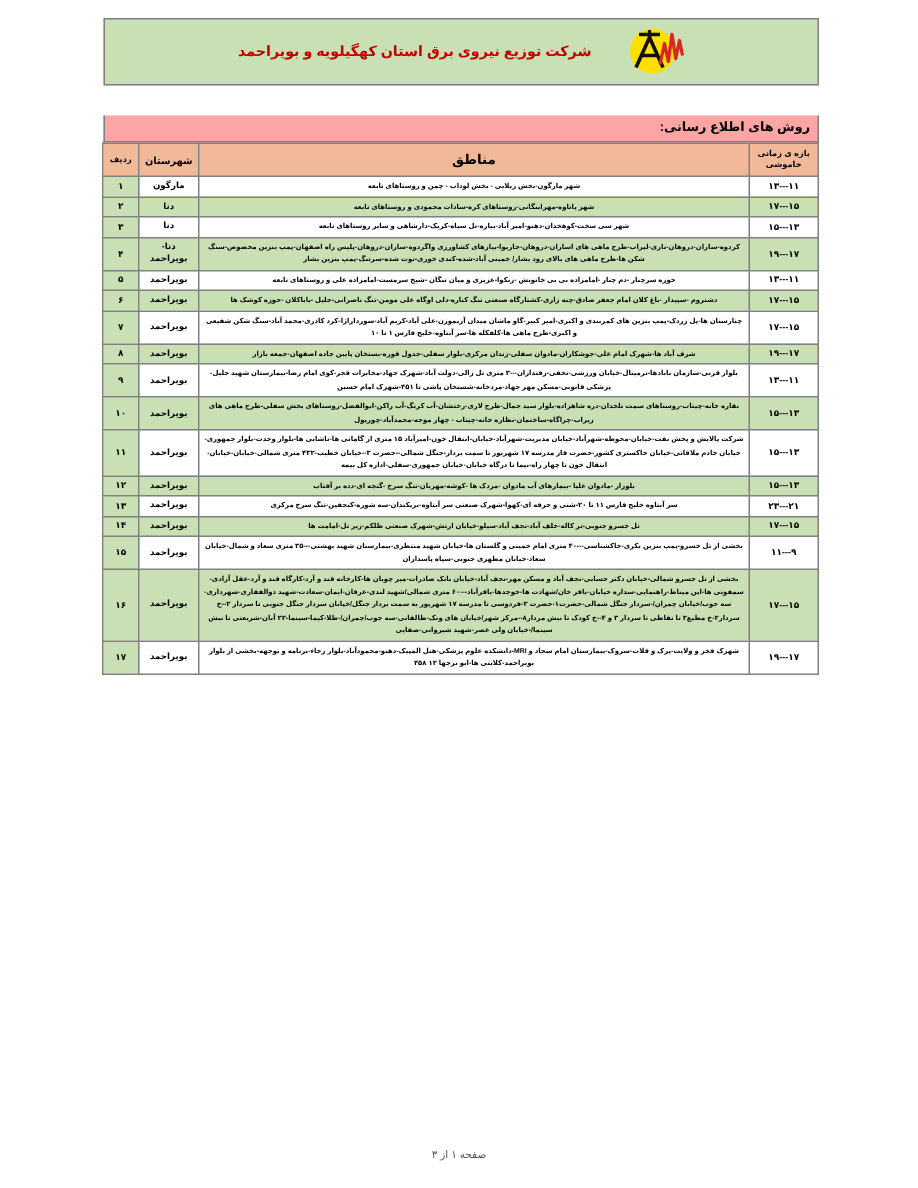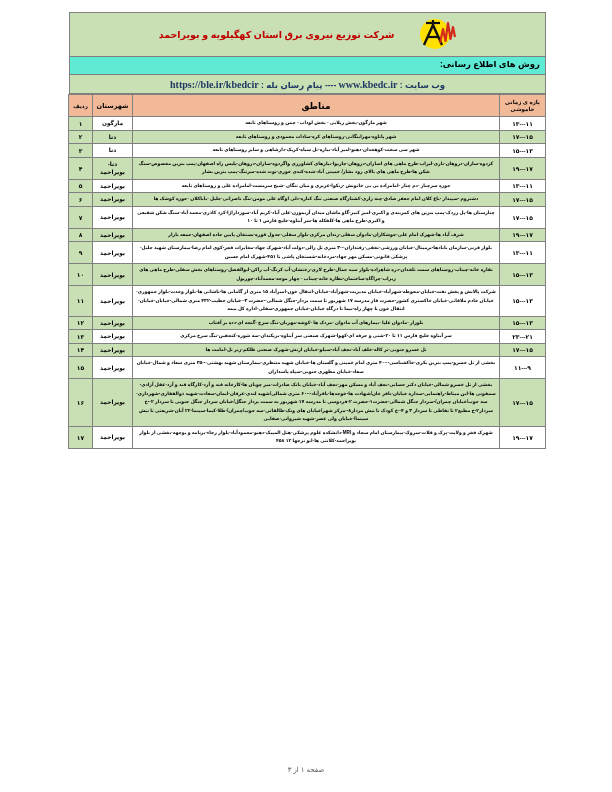--- a/index.html
+++ b/index.html
@@ -51,26 +51,27 @@
   }
   .logo {
     width: 44px;
     height: 36px;
     position: relative;
     margin-right: 8px;
     flex: 0 0 auto;
   }
 
   .hdr-info-row {
-    background: #5eead4;
+    background: #fca5a5;
     border: 1px solid #808080;
     border-top: none;
     height: 18px;
     box-sizing: border-box;
     position: relative;
+    margin-top: 20px;
   }
   .hdr-info-label {
     position: absolute;
     right: 5px;
     top: 2px;
     font-size: 8.5px;
     font-weight: bold;
     color: #000;
   }
 
@@ -233,23 +234,20 @@
           <path d="M26 26 L29 12 L31.5 24 L34 6 L36.5 22 L39 10 L41 20" stroke="#d42a1e" stroke-width="2.2" fill="none" stroke-linejoin="round"></path>
         </svg>
       </div>
       <div class="hdr-title-text">شرکت توزیع نیروی برق استان کهگیلویه و بویراحمد</div>
     </div>
 
     <div class="hdr-info-row">
       <span class="hdr-info-label">روش های اطلاع رسانی:</span>
     </div>
 
-    <div class="hdr-url-row">
-      <div class="hdr-url-text"><span>وب سایت : </span><span class="lat">www.kbedc.ir</span><span> ---- پیام رسان بله : </span><span class="lat">https://ble.ir/kbedcir</span></div>
-    </div>
 
 
     <table class="sched">
       <colgroup>
         <col class="c-time">
           <col class="c-area">
           <col class="c-city">
           <col class="c-rank">
       </colgroup>
       <thead>

